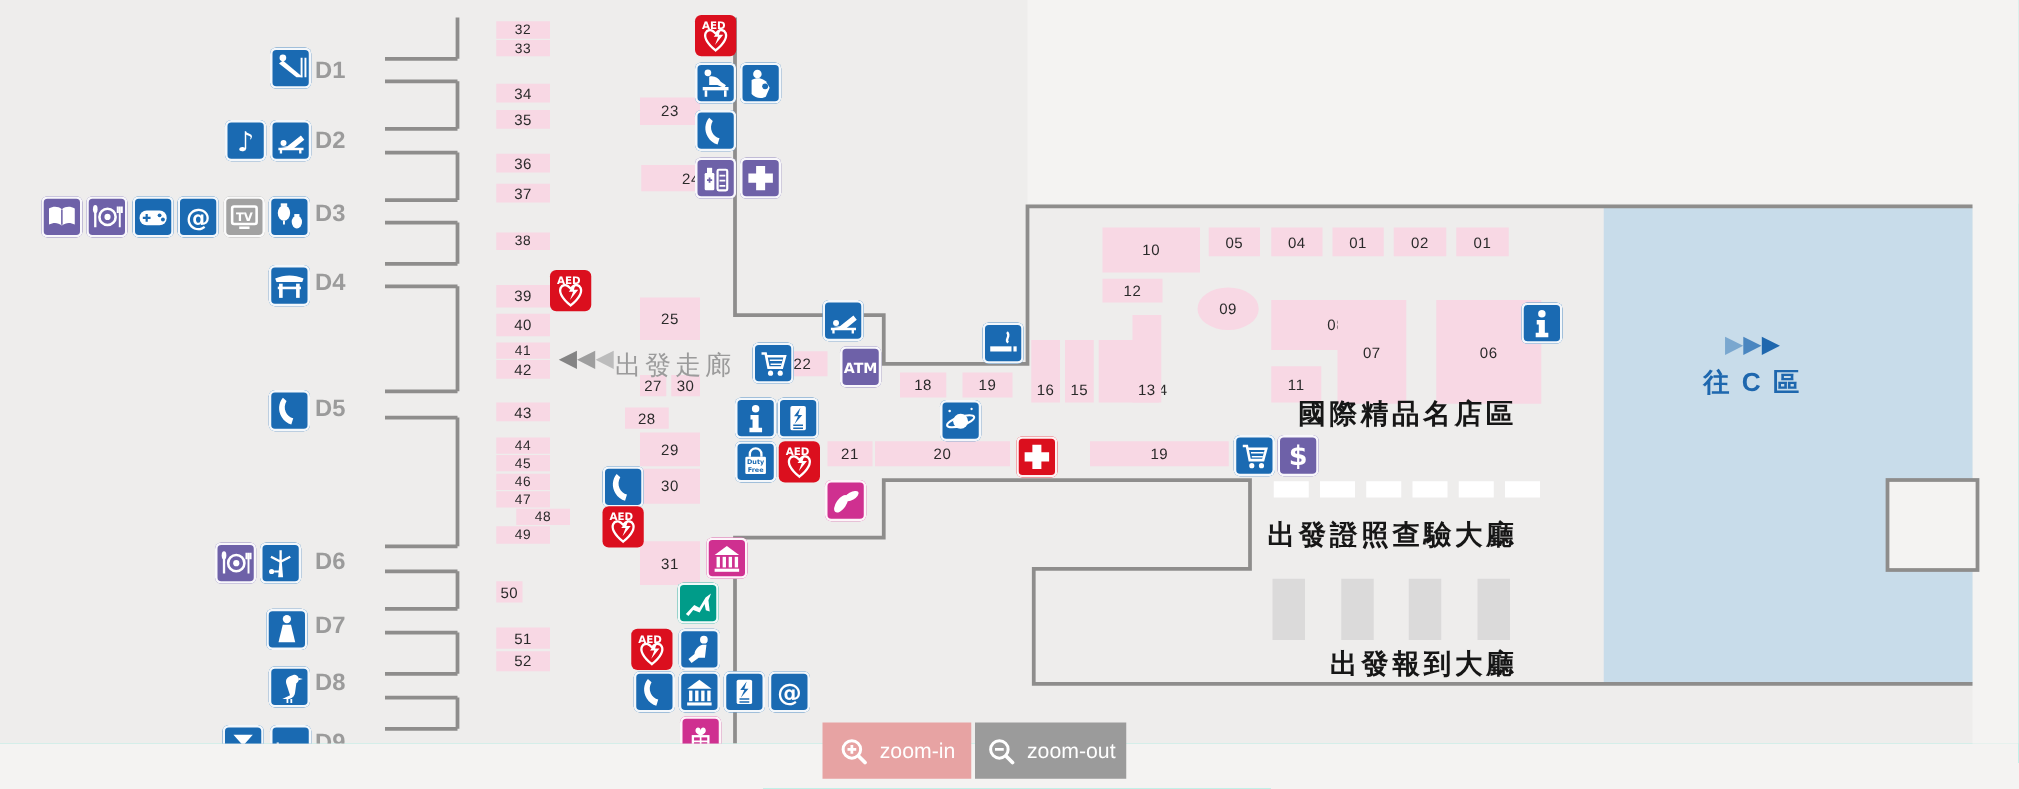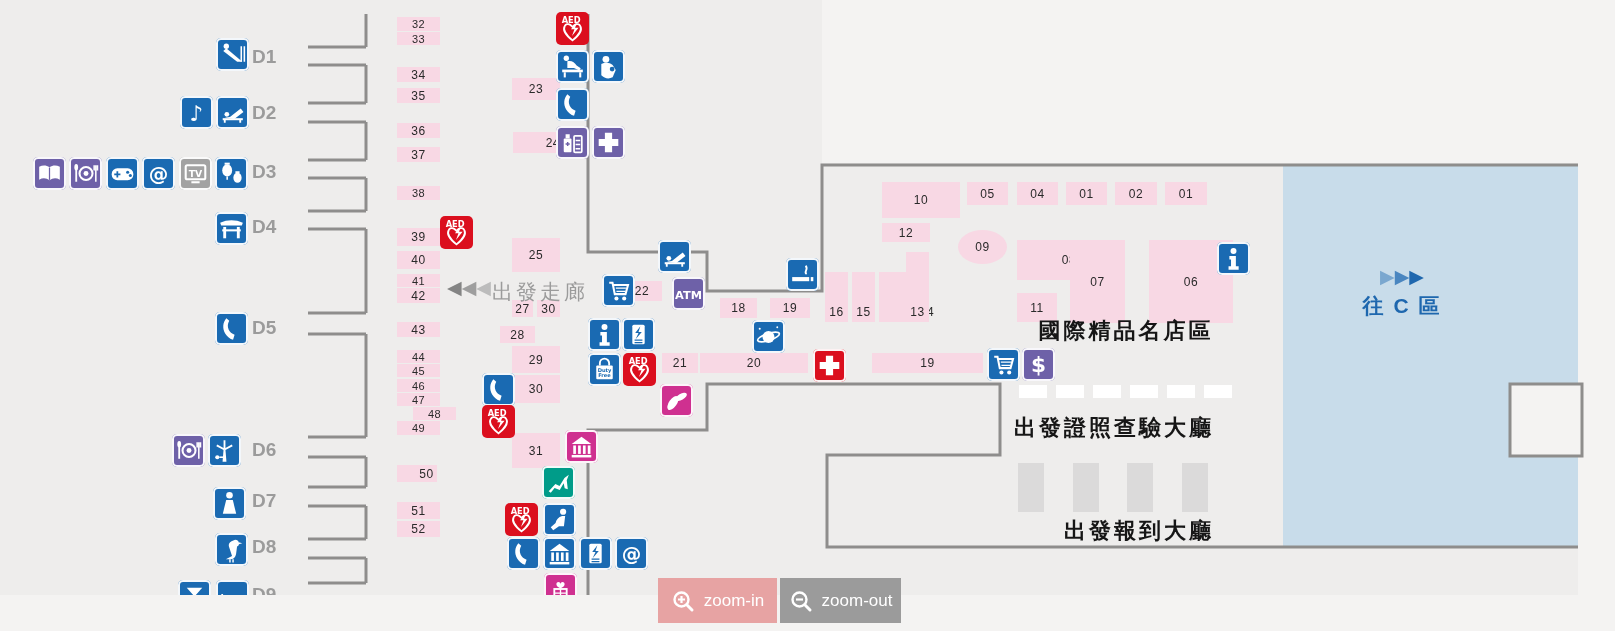--- a/index.html
+++ b/index.html
@@ -93,21 +93,21 @@
         </div>
         <div class="stand" style="left: 397px; top: 393px; width: 43px; height: 13px; font-size: 11px;">
           <span>47</span>
         </div>
         <div class="stand" style="left: 397px; top: 407px; width: 43px; height: 13px; font-size: 11px; margin-left: 16px;">
           <span>48</span>
         </div>
         <div class="stand" style="left: 397px; top: 421px; width: 43px; height: 14px; font-size: 11px;">
           <span>49</span>
         </div>
-        <div class="stand" style="left: 397px; top: 465px; width: 21px; height: 17px; padding-left: 19px;">
+        <div class="stand" style="left: 397px; top: 465px; width: 21px; height: 17px;">
           <span>50</span>
         </div>
         <div class="stand" style="left: 397px; top: 502px; width: 43px; height: 17px;">
           <span>51</span>
         </div>
         <div class="stand" style="left: 397px; top: 521px; width: 43px; height: 16px;">
           <span>52</span>
         </div>
         <div class="stand" style="left: 512px; top: 78px; width: 48px; height: 22px;">
           <span>23</span>

